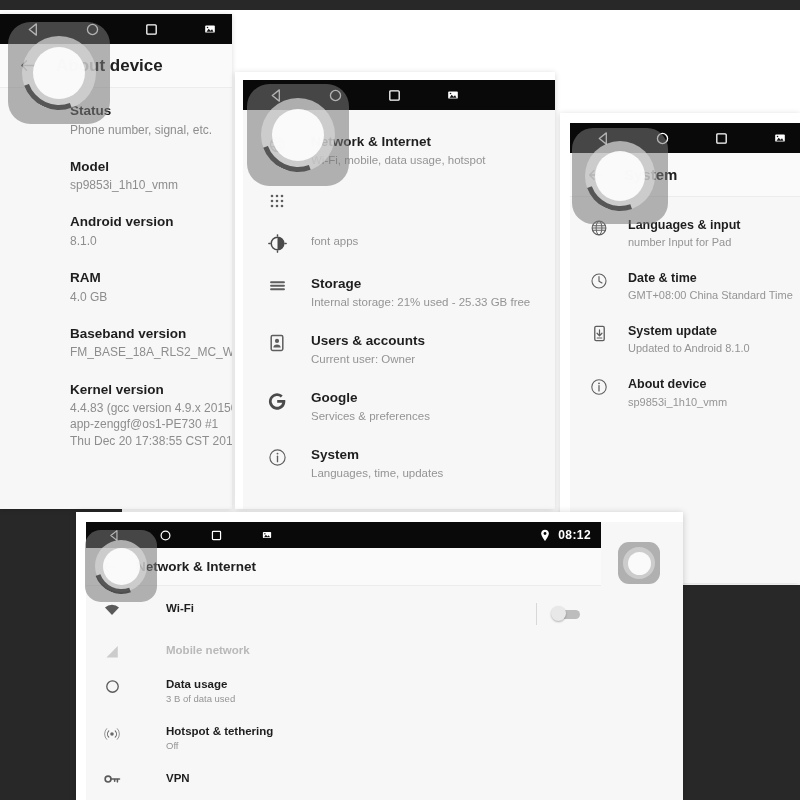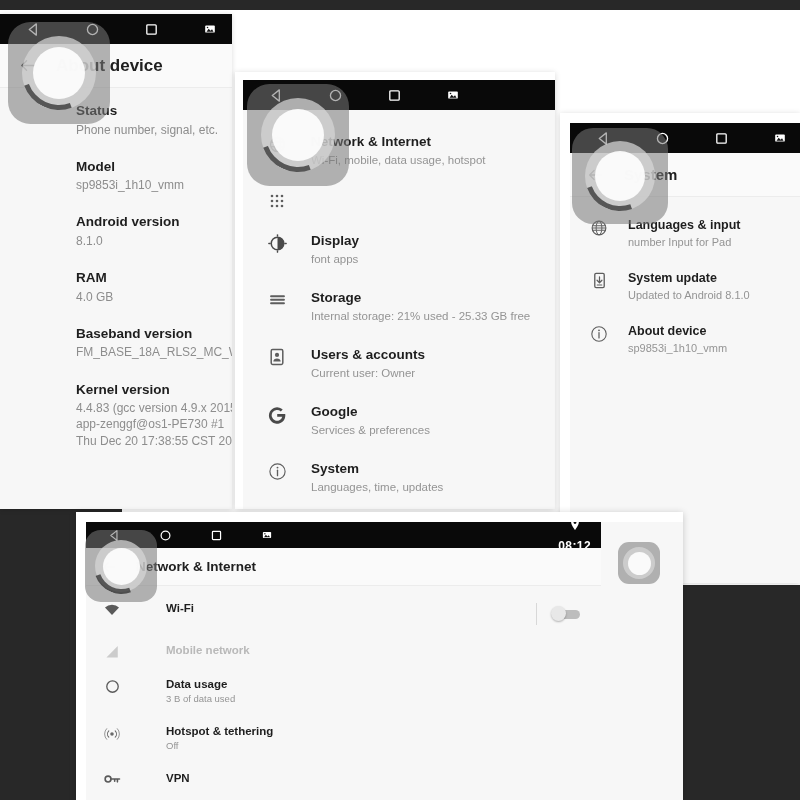--- a/index.html
+++ b/index.html
@@ -54,21 +54,20 @@
   .sb-right {
     margin-left: auto;
     display: flex;
     align-items: center;
     gap: 8px;
     color: #ffffff;
     font-size: 13px;
     font-weight: bold;
     letter-spacing: .4px;
     white-space: nowrap;
-    flex-direction: column;
   }
   .sb-right.sr-sm { font-size: 12px; }
   
   .appbar {
     position: relative;
     height: 44px;
     background: #fafafa;
     display: flex;
     align-items: center;
     padding: 0 14px;
@@ -85,21 +84,21 @@
     font-size: 15px;
     font-weight: bold;
     color: #202020;
     margin-left: 16px;
     white-space: nowrap;
   }
   .appbar.ab-sm { height: 38px; }
   .appbar.ab-sm .atitle { font-size: 13.5px; margin-left: 14px; }
   .appbar.ab-lg .atitle { font-size: 17px; }
   
-  .infolist { padding: 14px 0 0 8px; }
+  .infolist { padding: 14px 0 0 2px; }
   .inforow { padding: 0 0 0 68px; margin-bottom: 20px; }
   .inforow .k {
     font-size: 13.5px; font-weight: bold; color: #1e1e1e;
     line-height: 1.3; white-space: nowrap;
   }
   .inforow .v {
     font-size: 12px; color: #8d8d8d; line-height: 1.35;
     margin-top: 2px; white-space: pre; 
   }
   
@@ -336,21 +335,20 @@
                 <circle cx="10" cy="10" r="6.6" fill="none" stroke="#4a4a4a" stroke-width="1.6"></circle>
                 <g stroke="#4a4a4a" stroke-width="1.5" stroke-linecap="round">
                   <path d="M10 .9 V2.2"></path>
                   <path d="M10 17.8 V19.1"></path>
                   <path d="M.9 10 H2.2"></path>
                   <path d="M17.8 10 H19.1"></path>
                 </g>
               </svg>
           </div>
           <div class="rtxt">
-            <div class="t">Display</div>
             <div class="s">font apps</div>
           </div>
         </div>
 
         <div class="row">
           <div class="rico">
             <svg width="19" height="19" viewBox="0 0 20 20">
                 <g stroke="#5e5e5e" stroke-width="2.1" stroke-linecap="round">
                   <path d="M3.2 5.4 H16.8"></path>
                   <path d="M3.2 9.1 H16.8"></path>
@@ -456,20 +454,32 @@
                 <ellipse cx="10" cy="10" rx="3.2" ry="7.6" fill="none" stroke="#5e5e5e" stroke-width="1.1"></ellipse>
                 <path d="M2.6 7.5 H17.4 M2.6 12.5 H17.4 M2.4 10 H17.6" stroke="#5e5e5e" stroke-width="1.1" fill="none"></path>
               </svg>
           </div>
           <div class="rtxt">
             <div class="t">Languages &amp; input</div>
             <div class="s">number Input for Pad</div>
           </div>
         </div>
 
+        <div class="row rm">
+          <div class="rico">
+            <svg width="18" height="18" viewBox="0 0 20 20">
+                <circle cx="10" cy="10" r="7.8" fill="none" stroke="#5e5e5e" stroke-width="1.2"></circle>
+                <path d="M10 5.2 V10.2 L13.3 12.2" fill="none" stroke="#5e5e5e" stroke-width="1.3" stroke-linecap="round" stroke-linejoin="round"></path>
+              </svg>
+          </div>
+          <div class="rtxt">
+            <div class="t">Date &amp; time</div>
+            <div class="s">GMT+08:00 China Standard Time</div>
+          </div>
+        </div>
 
         <div class="row rm">
           <div class="rico">
             <svg width="17" height="17" viewBox="0 0 18 18">
                 <rect x="4" y="1.4" width="10" height="15.2" rx="1.4" fill="none" stroke="#5e5e5e" stroke-width="1.4"></rect>
                 <path d="M9 5.2 V11.2 M6.4 8.7 L9 11.4 L11.6 8.7" fill="none" stroke="#5e5e5e" stroke-width="1.3" stroke-linecap="round" stroke-linejoin="round"></path>
                 <path d="M6.6 13.8 H11.4" stroke="#5e5e5e" stroke-width="1.2" stroke-linecap="round"></path>
               </svg>
           </div>
           <div class="rtxt">

